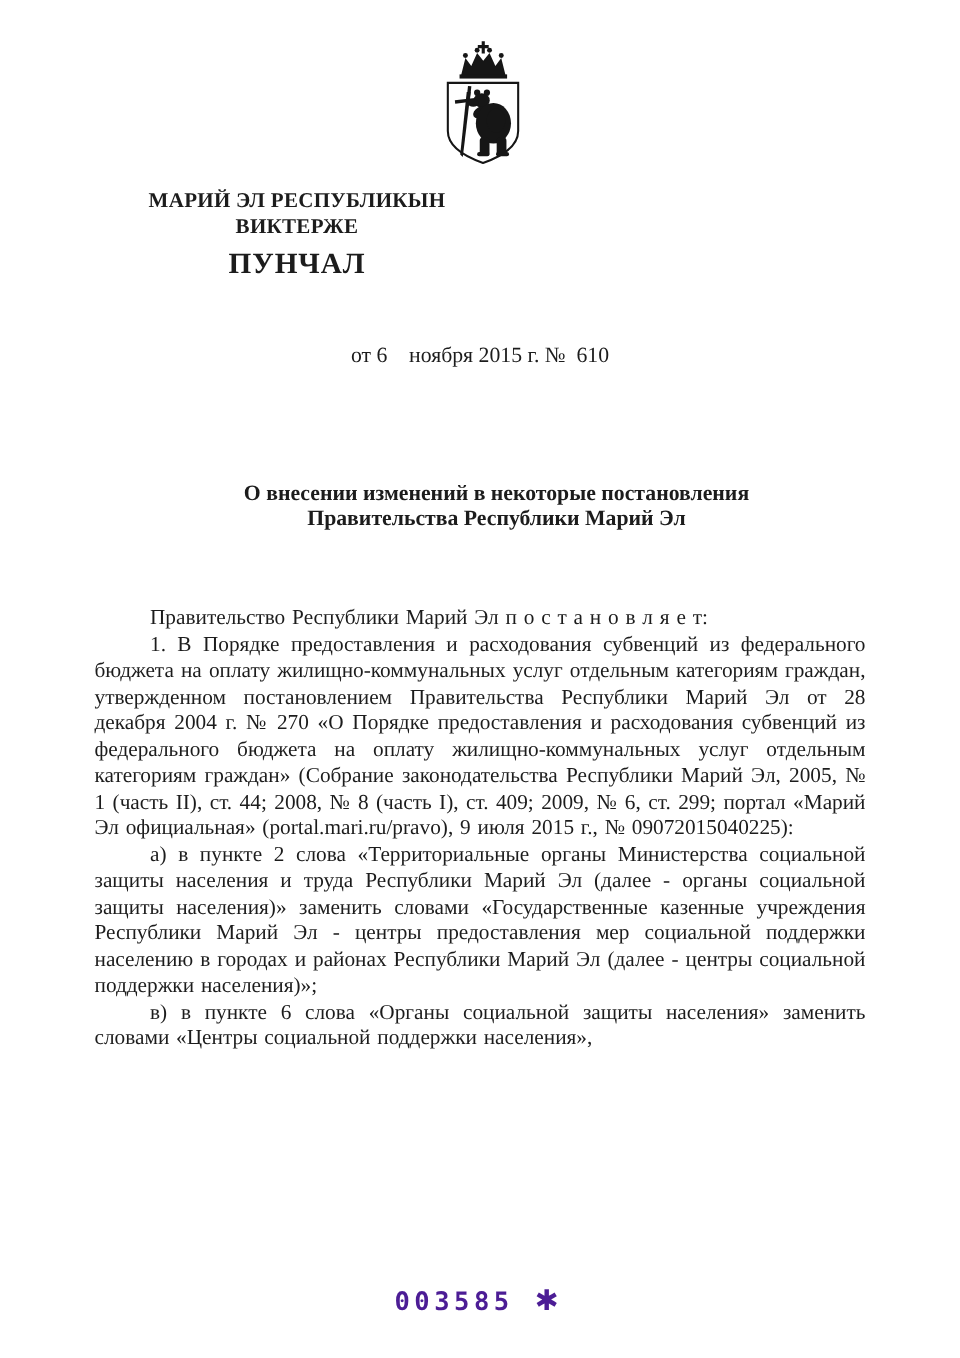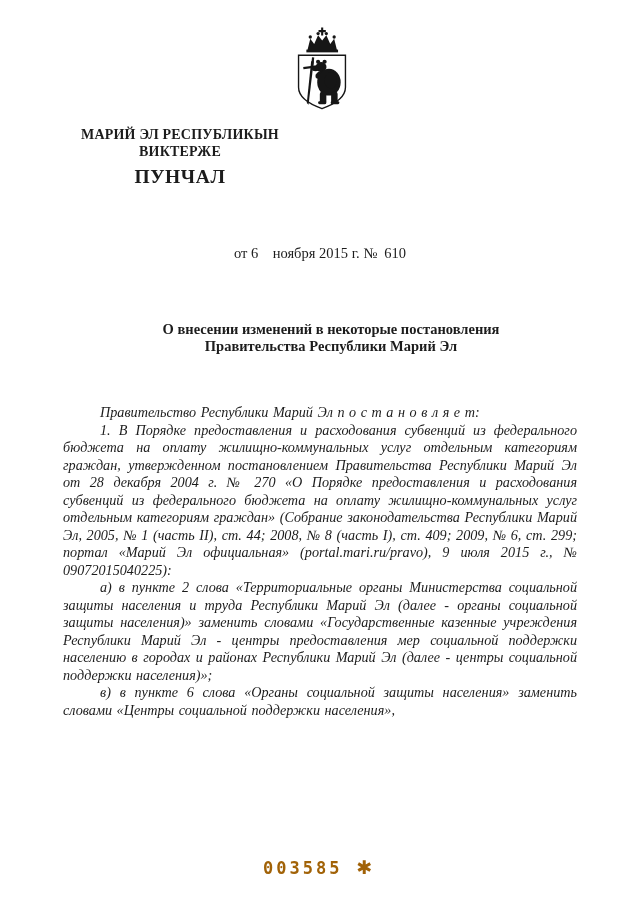--- a/index.html
+++ b/index.html
@@ -17,21 +17,21 @@
     position: absolute;
     left: 289px; top: 22px;
     width: 66px; height: 96px;
   }
   .emblem svg { width: 100%; height: 100%; }
 
   .header {
     position: absolute;
     top: 127px; left: 0;
     display: flex;
-    padding-left: 40px;
+    padding-left: 58px;
     width: 640px;
   }
   .hcol { width: 280px; text-align: center; }
   .hcol.right { width: 250px; margin-left: -27px; }
   .org-line {
     font-weight: bold;
     font-size: 14px;
     line-height: 16.5px;
     letter-spacing: 0.2px;
     white-space: nowrap;
@@ -40,21 +40,21 @@
     font-weight: bold;
     font-size: 19.5px;
     line-height: 22px;
     margin-top: 6px;
     letter-spacing: 0.6px;
     white-space: nowrap;
   }
 
   .date-line {
     position: absolute;
-    top: 245px; left: 0;
+    top: 229px; left: 0;
     width: 640px;
     text-align: center;
     font-size: 14.5px;
     white-space: pre;
   }
 
   .doc-title {
     position: absolute;
     top: 321px; left: 11px;
     width: 640px;
@@ -70,31 +70,30 @@
     left: 63px;
     width: 514px;
     font-size: 14.2px;
     line-height: 17.5px;
   }
   .para {
     text-align: justify;
     text-align-last: left;
     text-indent: 37px;
     word-spacing: 1px;
-    font-style: italic;
   }
 
   .stamp {
     position: absolute;
     top: 856px; left: 263px;
     font-family: "DejaVu Sans Mono", "Liberation Mono", monospace;
     font-weight: bold;
     font-size: 17px;
     letter-spacing: 3px;
-    color: #a16207;
+    color: #4c1d95;
   }
   .stamp-mark {
     display: inline-block;
     margin-left: 14px;
     font-size: 19px;
     letter-spacing: 0;
     font-family: "DejaVu Sans", sans-serif;
   }
 </style>
 </head>

